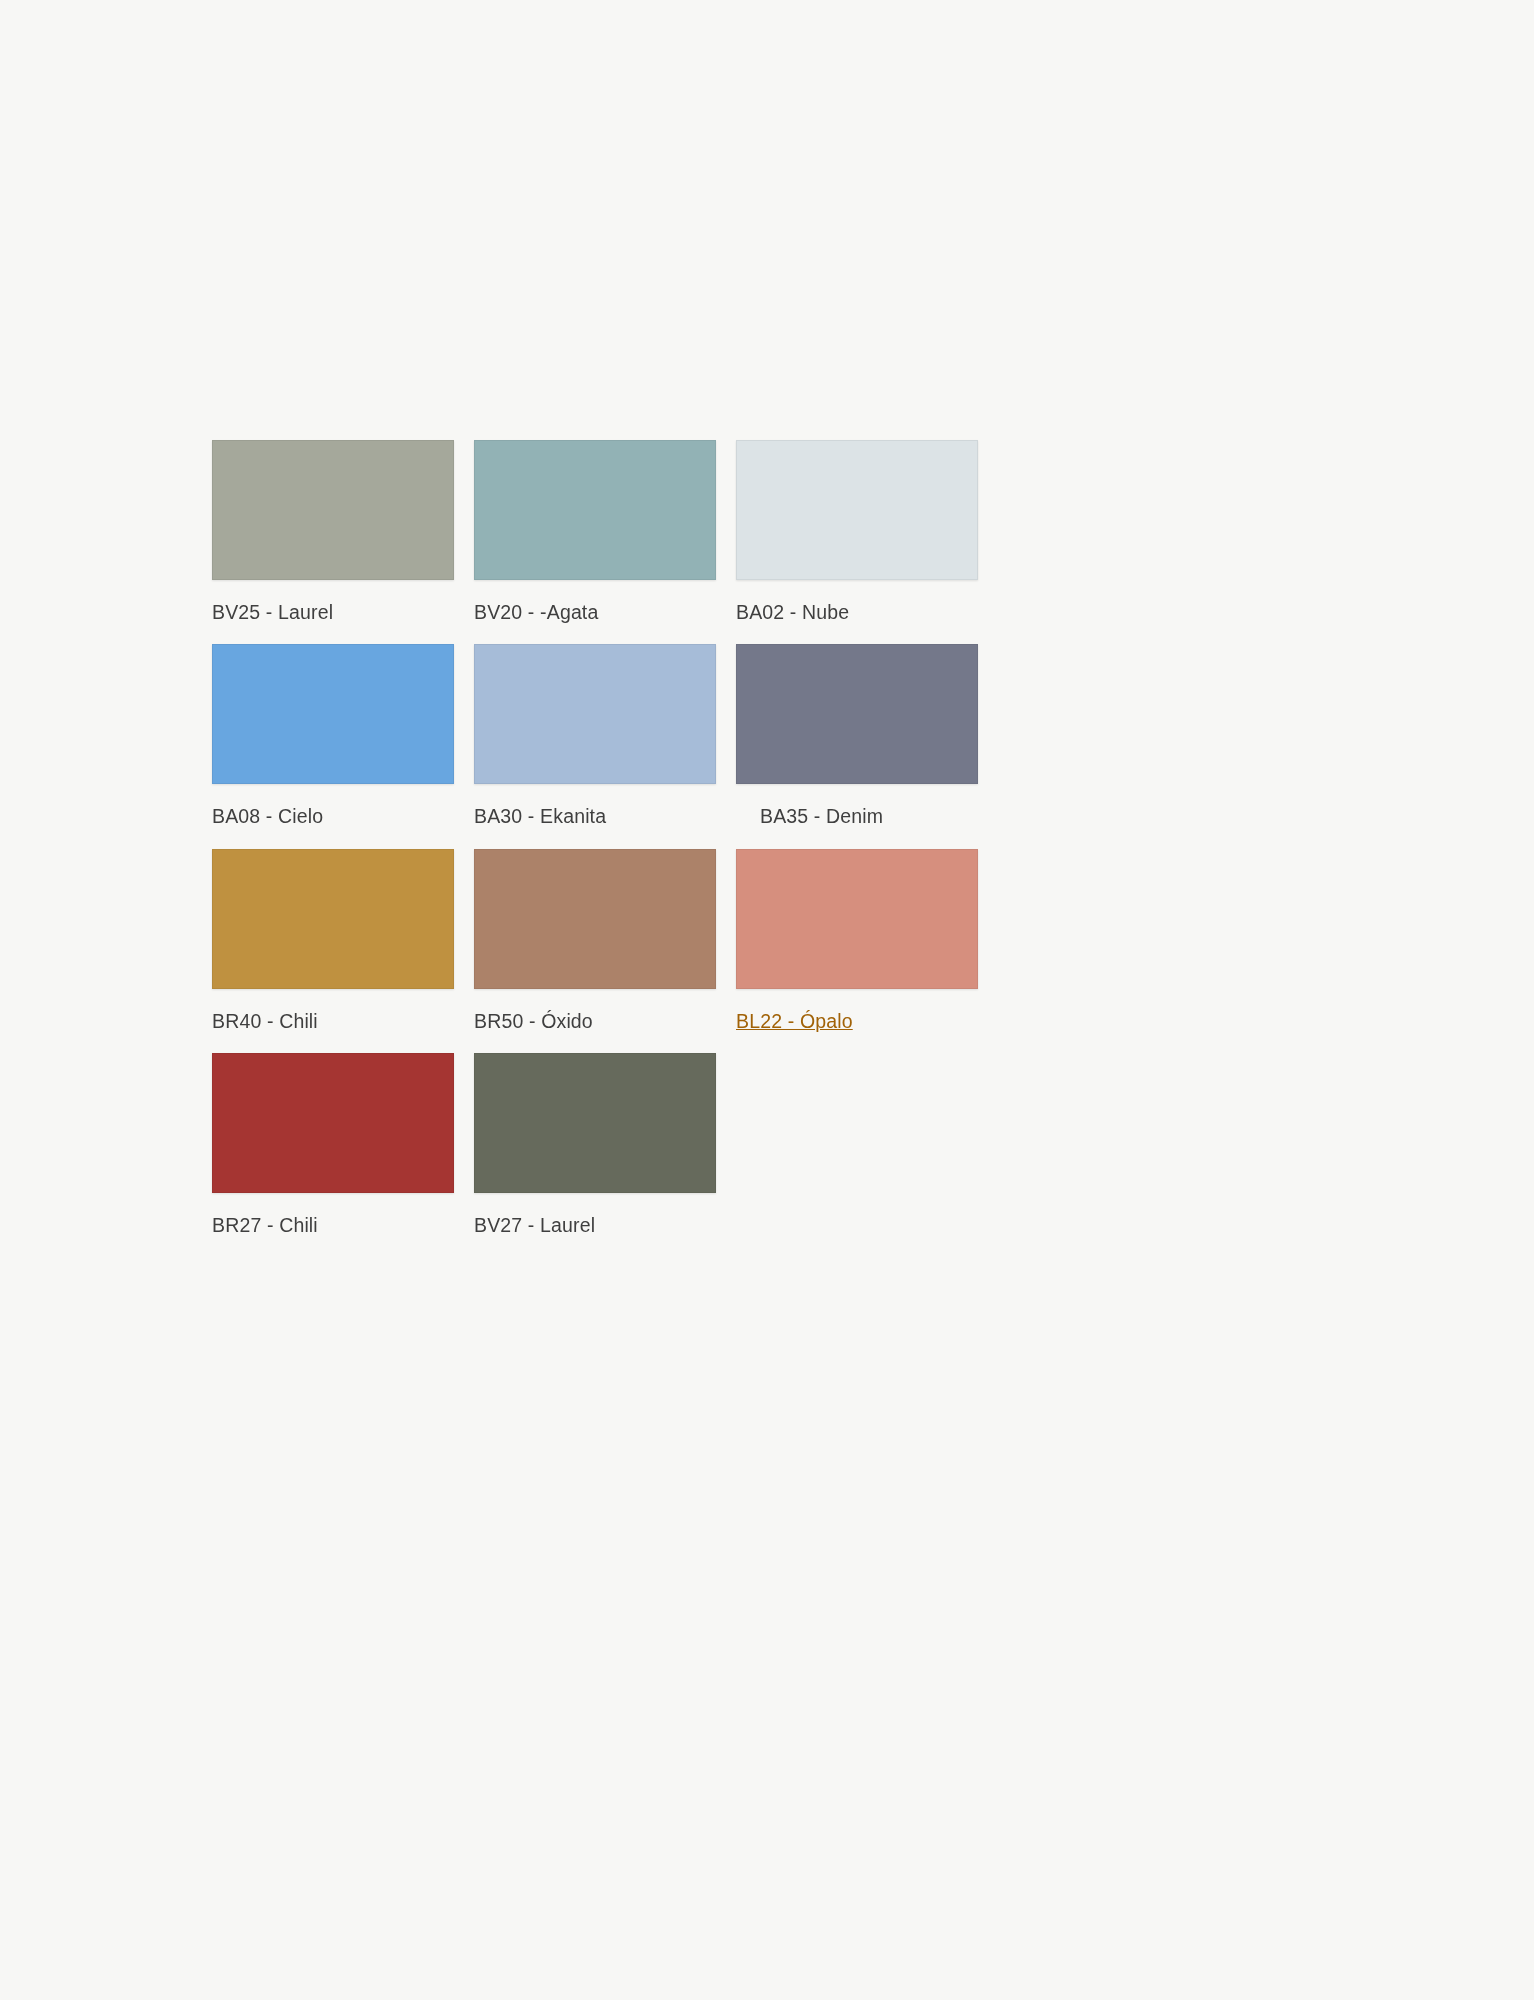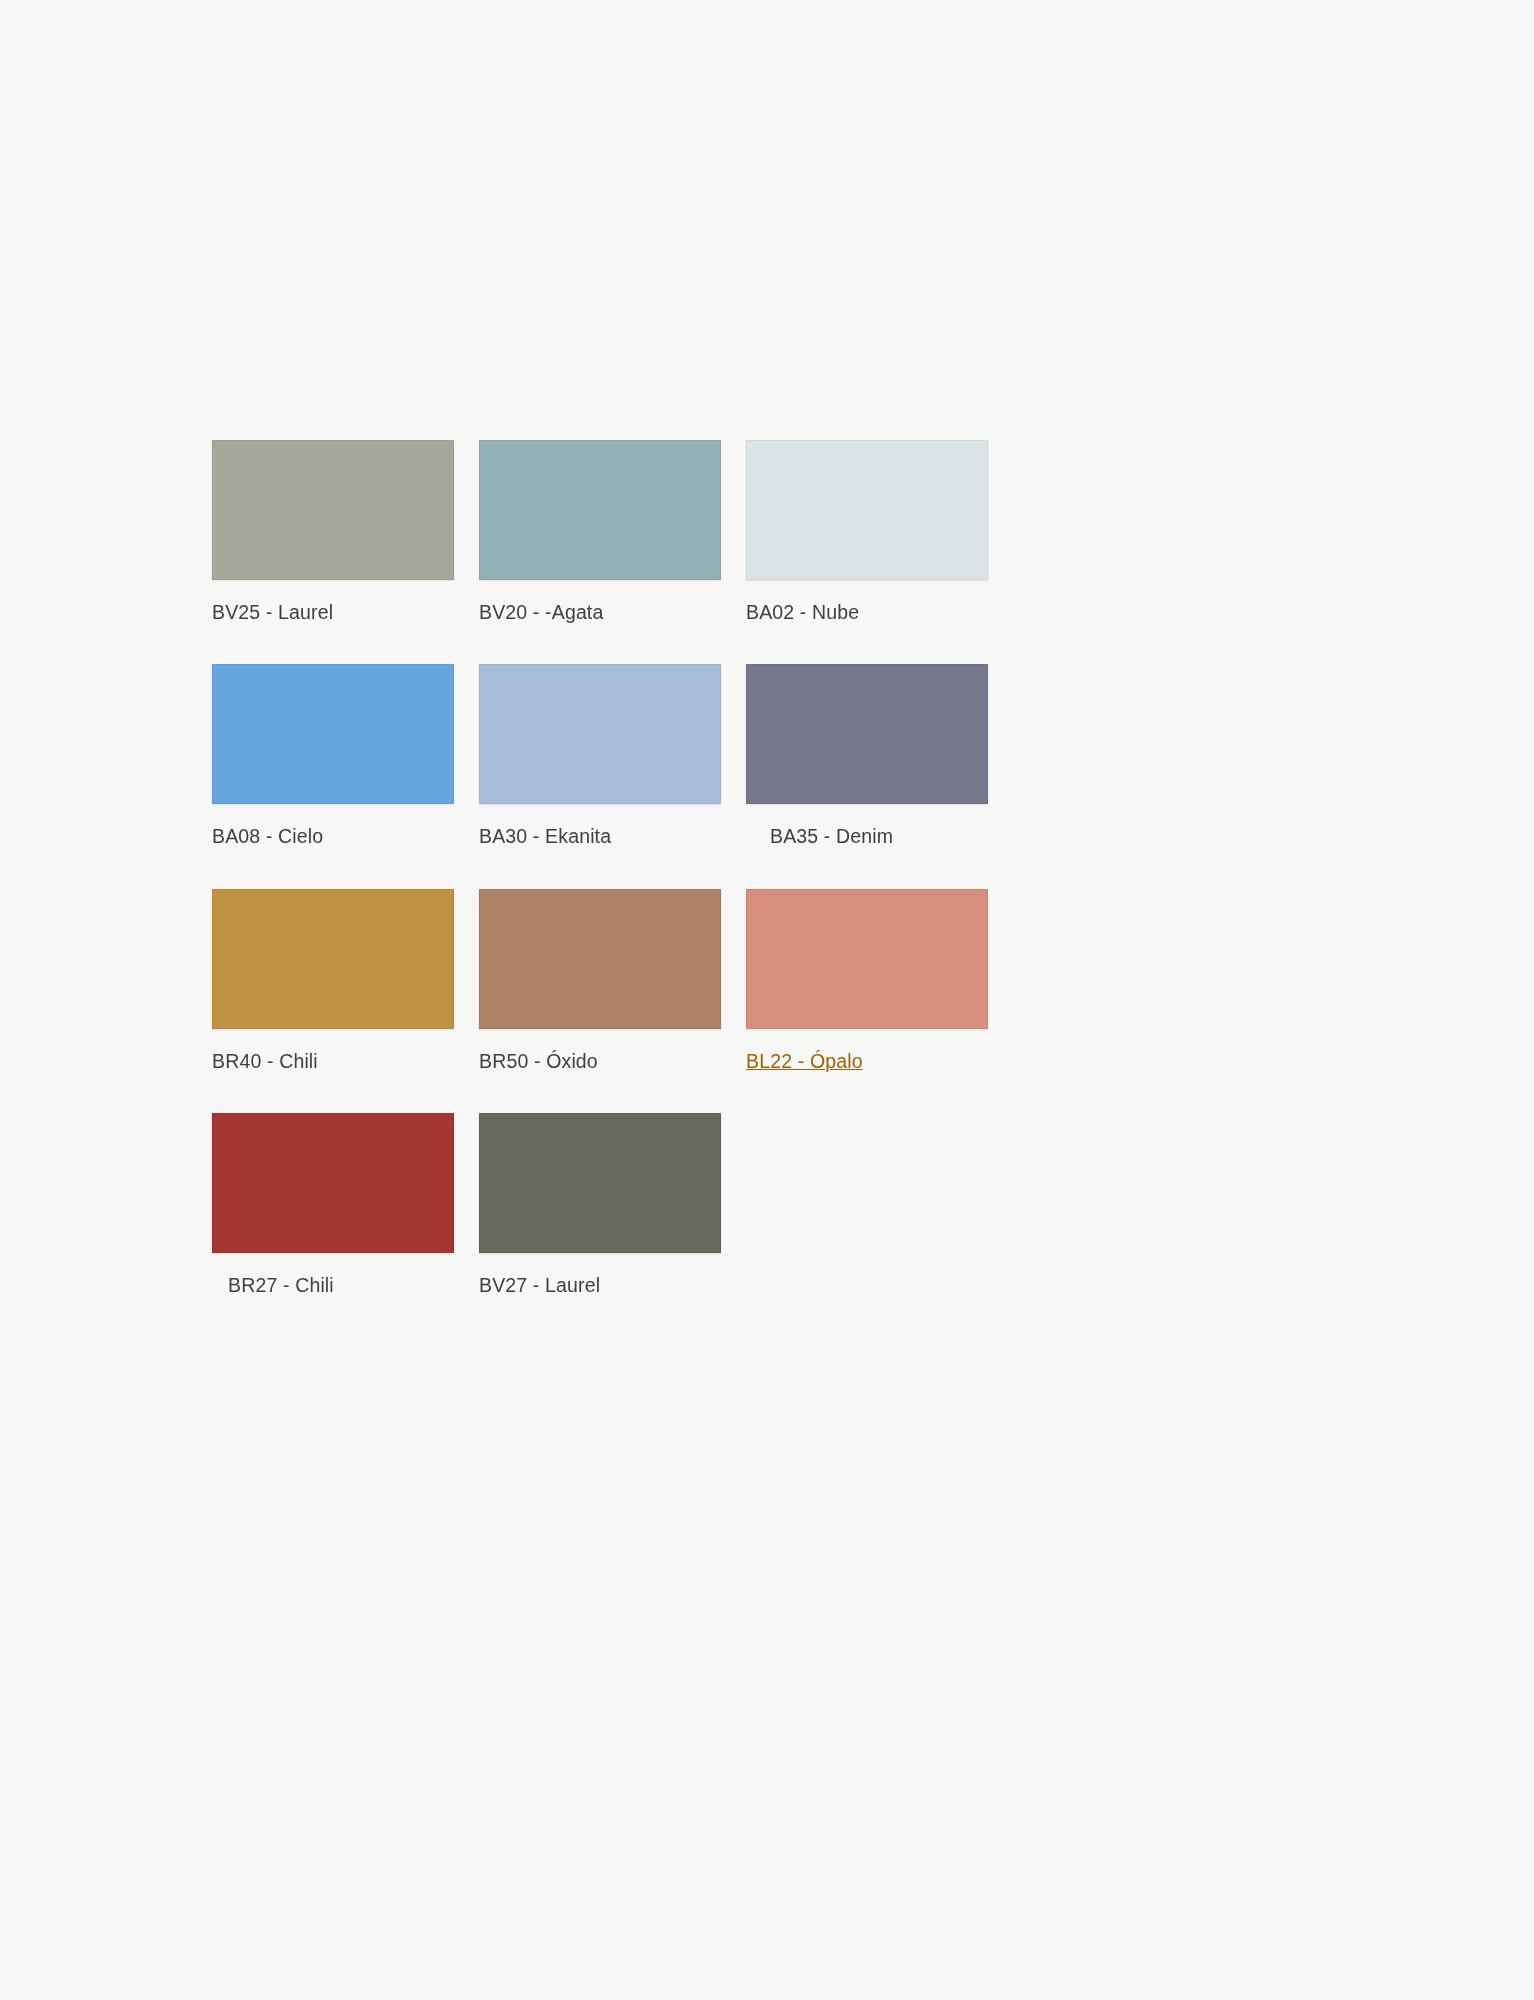--- a/index.html
+++ b/index.html
@@ -23,20 +23,21 @@
 
   #swatch-grid {
     position: absolute;
     left: 212px;
     top: 440px;
     width: 1060px;
     display: grid;
     grid-template-columns: repeat(3, 242px);
     column-gap: 25px;
     row-gap: 40px;
+    gap: 20px;
   }
 
   .swatch-card {
     width: 242px;
   }
 
   .swatch-chip {
     width: 242px;
     height: 140px;
     box-sizing: border-box;
@@ -89,20 +90,20 @@
       <div class="swatch-card">
         <div class="swatch-chip" style="background-color: rgb(172, 130, 105);"></div>
         <div class="swatch-label" style="color: rgb(63, 63, 63);">BR50 - Óxido</div>
       </div>
       <div class="swatch-card">
         <div class="swatch-chip" style="background-color: rgb(214, 143, 126);"></div>
         <div class="swatch-label" style="color: #a16207; text-decoration: underline;">BL22 - Ópalo</div>
       </div>
       <div class="swatch-card">
         <div class="swatch-chip" style="background-color: rgb(165, 53, 50);"></div>
-        <div class="swatch-label" style="color: rgb(63, 63, 63); margin-left: 16px;">BR27 - Chili</div>
+        <div class="swatch-label" style="color: rgb(63, 63, 63);">BR27 - Chili</div>
       </div>
       <div class="swatch-card">
         <div class="swatch-chip" style="background-color: rgb(102, 106, 92);"></div>
         <div class="swatch-label" style="color: rgb(63, 63, 63);">BV27 - Laurel</div>
       </div>
     </div>
 </div>
 
 </body></html>

